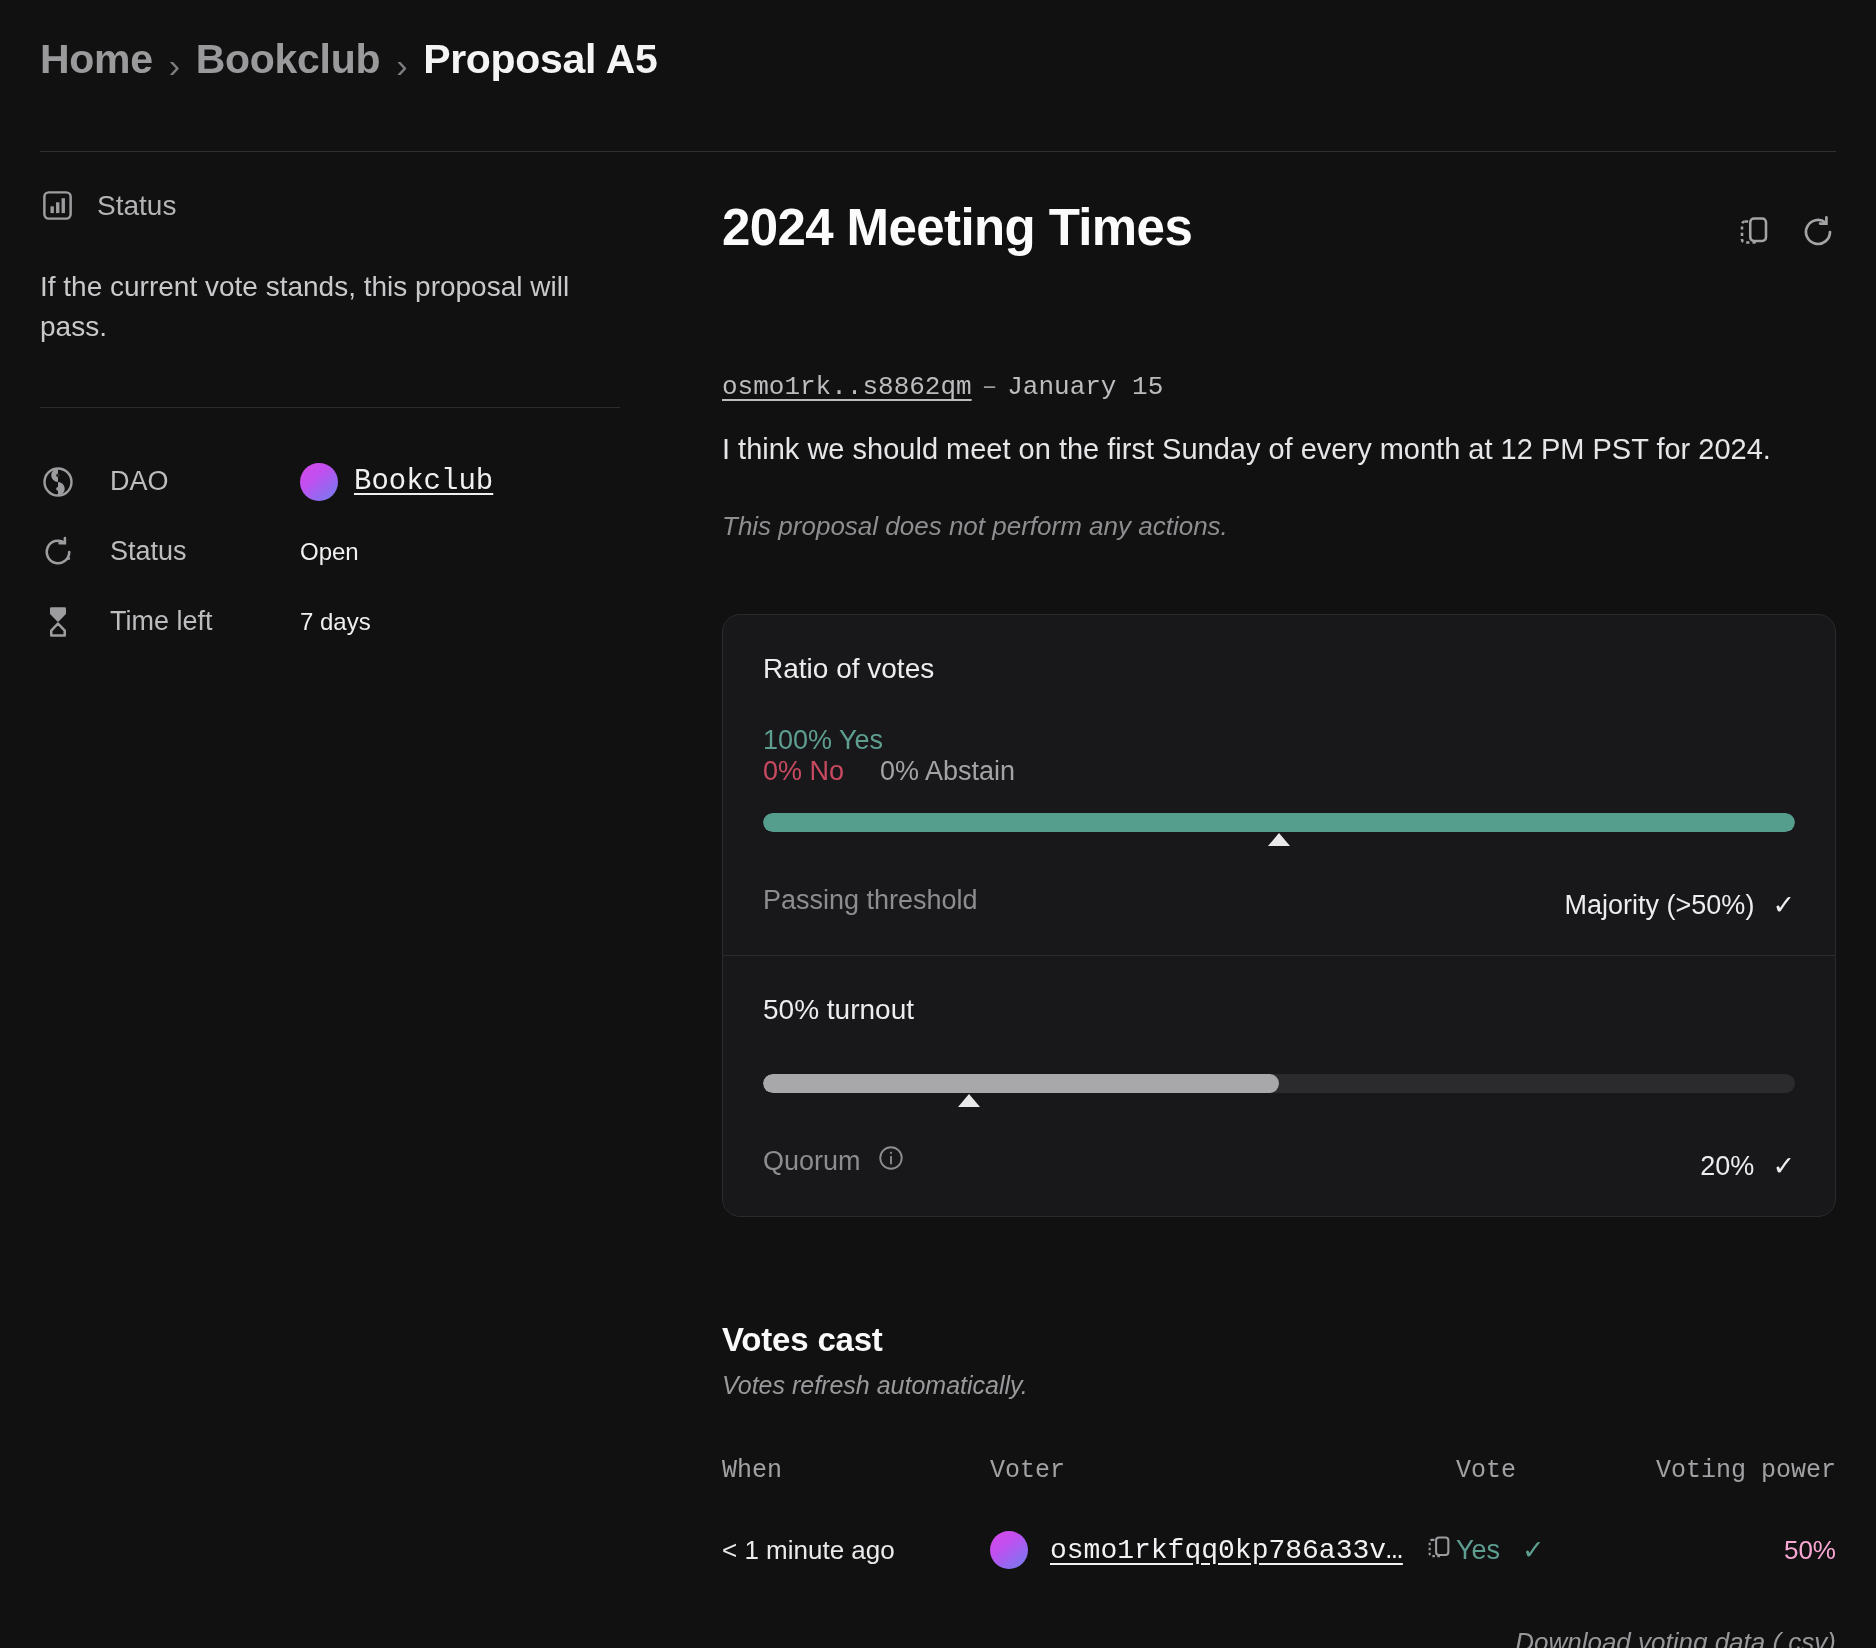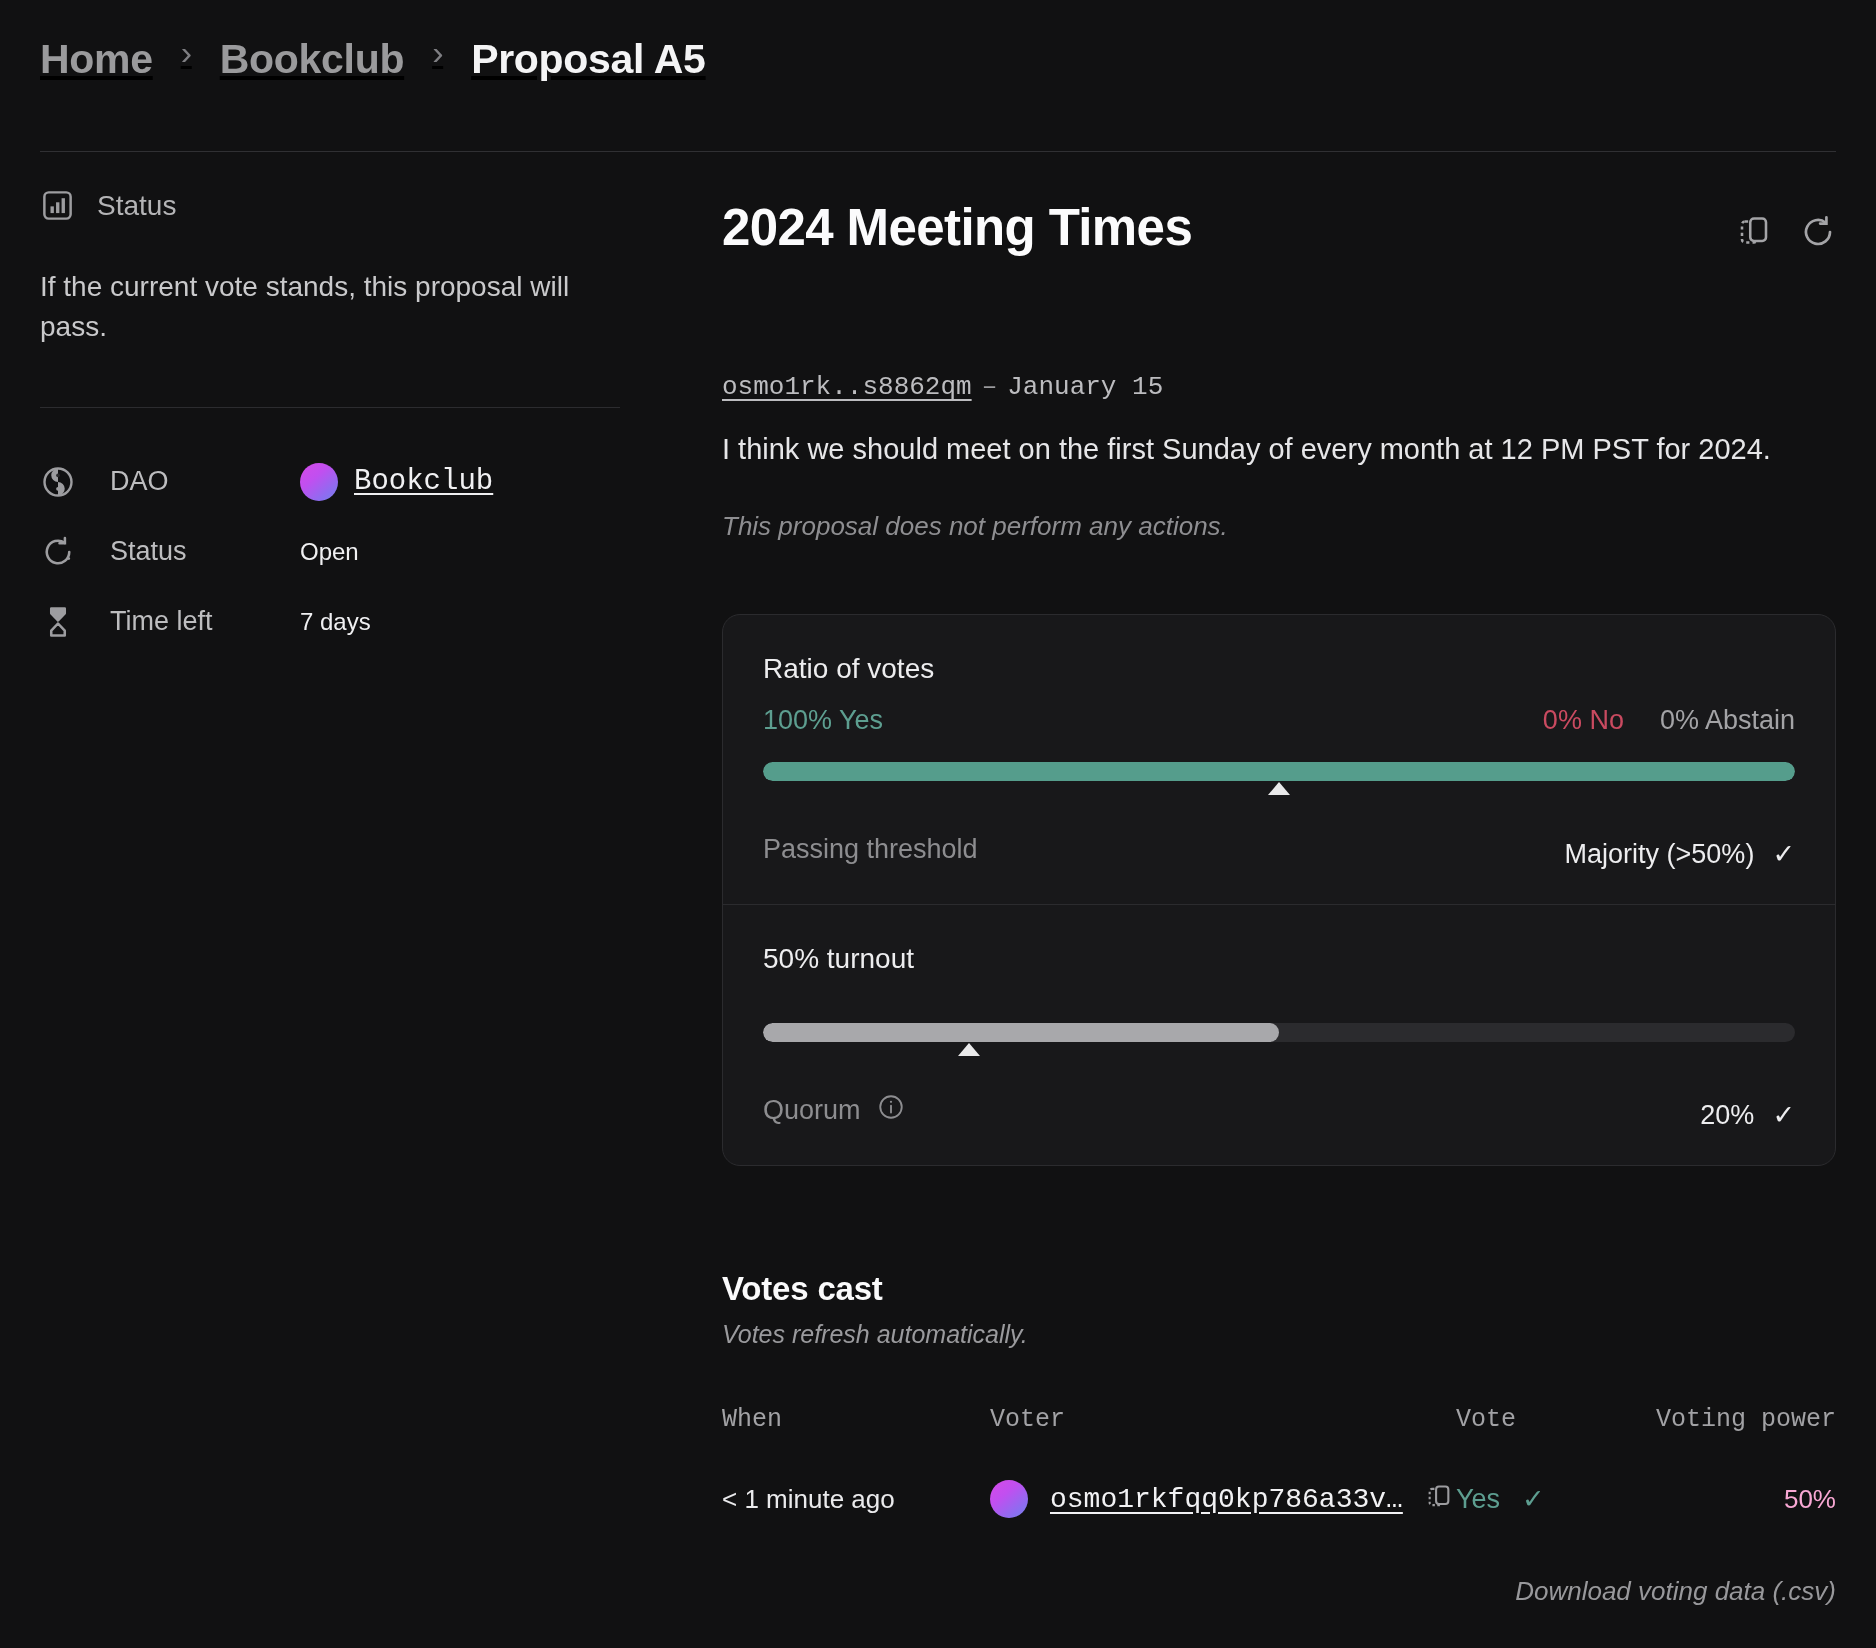--- a/index.html
+++ b/index.html
@@ -8,22 +8,22 @@
     background:#111112;
     font-family:"Liberation Sans", sans-serif;
     -webkit-font-smoothing:antialiased;
     overflow:hidden;
   }
   .page { position:relative; width:1876px; height:1648px; }
 
   
   .breadcrumb {
     position:absolute; left:40px; top:36px;
-    display:flex; align-items:flex-start; gap:28px;
-    font-size:41px; font-weight:700; letter-spacing:-0.3px;text-decoration:underline;
+    display:flex; align-items:flex-end; gap:16px;
+    font-size:41px; font-weight:700; letter-spacing:-0.3px;
   }
   .crumb { color:#9a9a9c; white-space:nowrap; }
   .crumb.current { color:#f4f4f5; }
   .crumb-sep {
     color:#7e7e82; font-size:34px; font-weight:400;
     line-height:1; transform:translateY(-1px);
   }
   .top-rule {
     position:absolute; left:40px; top:151px; width:1796px; height:1px;
     background:#303033;
@@ -93,22 +93,22 @@
   .vote-card {
     margin-top:72px; border:1px solid #2b2b2e; border-radius:18px;
     background:#18181a; width:1114px;
   }
   .card-sec { padding:38px 40px 34px 40px; }
   .card-divider { height:1px; background:#2b2b2e; }
 
   .sec-title { color:#ededef; font-size:28px; }
 
   .ratio-legend {
-    margin-top:20px; display:flex; align-items:baseline;
-    justify-content:space-between; font-size:27px;
+    margin-top:40px; display:flex; align-items:baseline;
+    justify-content:space-between; font-size:27px;flex-direction:column;
   }
   .legend-yes { color:#5d9e90; }
   .legend-right { display:flex; align-items:baseline; gap:36px; }
   .legend-no { color:#c94a60; }
   .legend-abstain { color:#a3a3a6; }
 
   .bar-wrap { margin-top:26px; position:relative; height:30px; }
   .bar-track {
     position:absolute; left:0; top:0; width:100%; height:19px;
     background:#2b2b2e; border-radius:10px; overflow:hidden;

